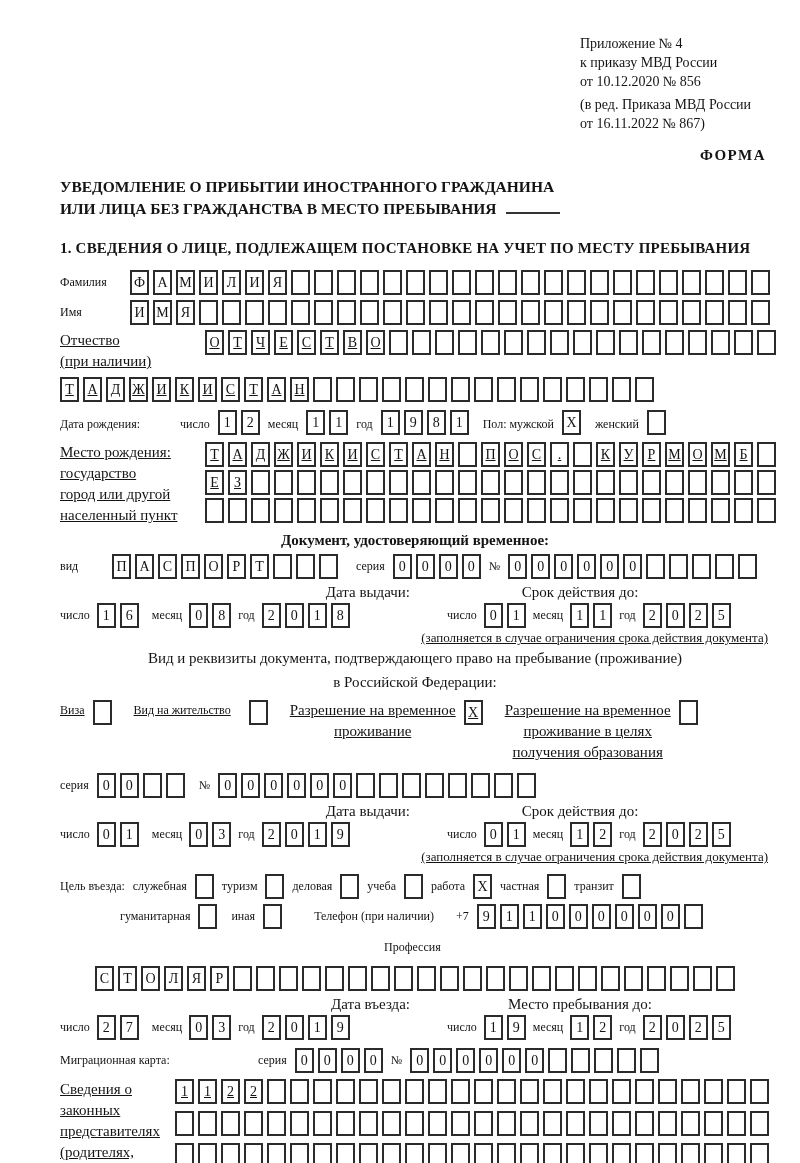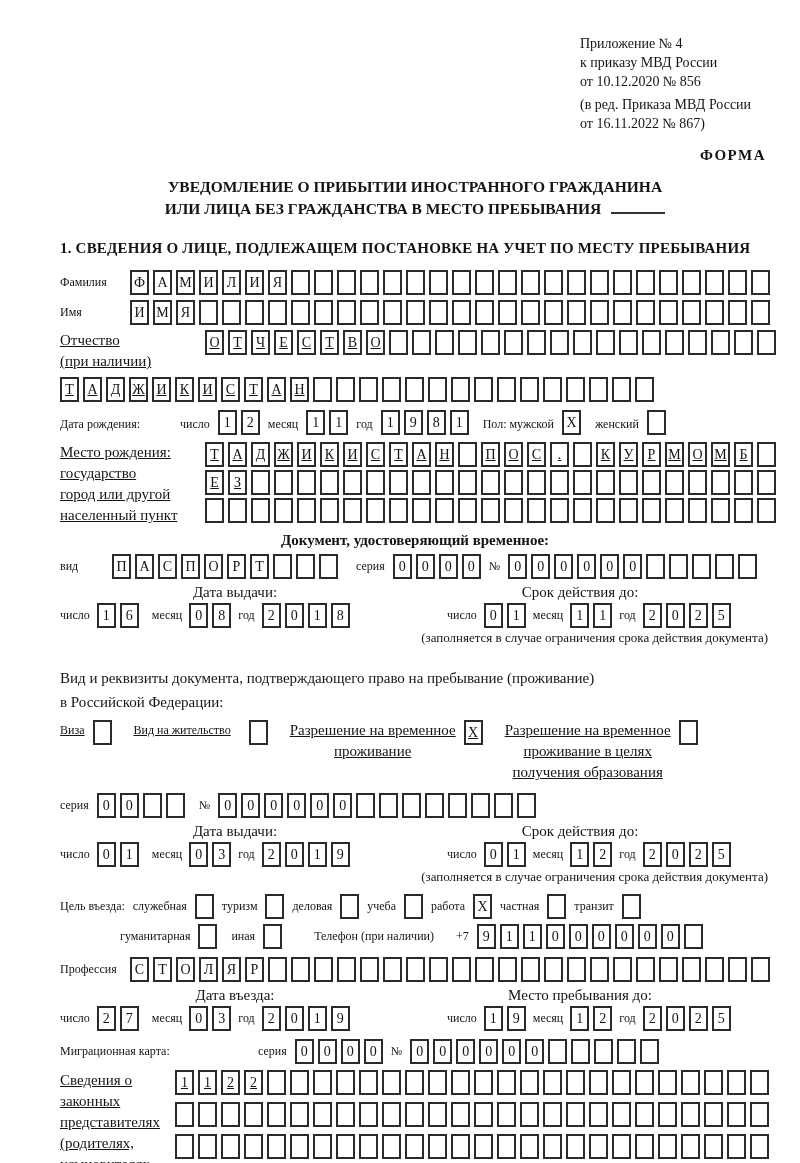--- a/index.html
+++ b/index.html
@@ -9,21 +9,21 @@
     font-family:"Liberation Serif", serif;
     color:#141414;
   }
   .page { padding:34px 30px 0 60px; }
 
   
   .hdr { margin-left:auto; width:190px; font-size:14px; line-height:19px; }
   .hdr .sub { margin-top:4px; }
   .forma { text-align:right; font-weight:bold; font-size:15px; letter-spacing:1.5px; margin-top:14px; padding-right:4px; }
 
-  .title { text-align:center; font-weight:bold; font-size:15.5px; line-height:22px; margin-top:12px; }
+  .title { text-align:left; font-weight:bold; font-size:15.5px; line-height:22px; margin-top:12px; }
   .blank-line { display:inline-block; width:54px; height:13px; border-bottom:2px solid #333; margin-left:10px; }
 
   .sec-head { font-weight:bold; font-size:15px; margin-top:20px; letter-spacing:0.2px; }
 
   
   .row { display:flex; align-items:center; gap:8px; margin-top:5px; }
   .row-top { display:flex; align-items:flex-start; gap:8px; margin-top:5px;text-decoration:underline; }
   .lbl { font-size:12px; white-space:nowrap; line-height:21px; }
   .label-col { font-size:15px; line-height:21px; flex:0 0 auto; }
   .cells { display:inline-flex; gap:4px; }
@@ -43,28 +43,28 @@
   .lbl-w112 { min-width:112px; }
   .lbl-w190 { min-width:190px; }
   .col-w137 { width:137px; }
   .col-w107 { width:107px; }
   .ml6 { margin-left:6px; } .ml10 { margin-left:10px; } .ml14 { margin-left:14px; } .ml24 { margin-left:24px; } .ml60 { margin-left:60px; }
 
   .center-bold { text-align:center; font-weight:bold; font-size:15px; margin-top:6px; }
 
   
   .dates-head { display:flex; margin-top:5px; }
-  .dates-head .h-left { width:350px; text-align:center; font-size:15px; }
+  .dates-head .h-left { width:350px; text-align:right; font-size:15px; }
   .dates-head .h-right { width:340px; text-align:center; font-size:15px; }
   .dates-row { display:flex; margin-top:2px; }
   .dg-left { width:387px; flex:0 0 387px; }
   .dg { display:flex; align-items:center; gap:7px; }
-  .note-right { font-size:13px; text-align:right; margin-top:2px; padding-right:2px; line-height:16px; }
-
-  .intro { font-size:15px; line-height:24px; margin-top:20px; }
+  .note-right { font-size:13px; text-align:right; margin-top:2px; padding-right:2px; line-height:16px;text-decoration:underline; }
+
+  .intro { font-size:15px; line-height:24px; margin-top:0;text-align:center; }
   .opt-multi { text-align:center; font-size:15px; line-height:21px; }
 </style>
 </head>
 <body>
 
 <div class="page">
 
   <div class="hdr">
     <div>Приложение № 4</div>
     <div>к приказу МВД России</div>
@@ -550,21 +550,21 @@
         <span class="box">0</span>
         <span class="box">0</span>
         <span class="box">0</span>
         <span class="box">0</span>
         <span class="box">0</span>
         <span class="box">0</span>
         <span class="box"></span>
       </span>
   </div>
 
-  <div class="row" style="margin-top:8px;">
+  <div class="row" style="margin-top:8px;flex-direction:column;">
     <span class="lbl lbl-w62">Профессия</span>
     <span class="cells">
         <span class="box">С</span>
         <span class="box">Т</span>
         <span class="box">О</span>
         <span class="box">Л</span>
         <span class="box">Я</span>
         <span class="box">Р</span>
         <span class="box"></span>
         <span class="box"></span>

